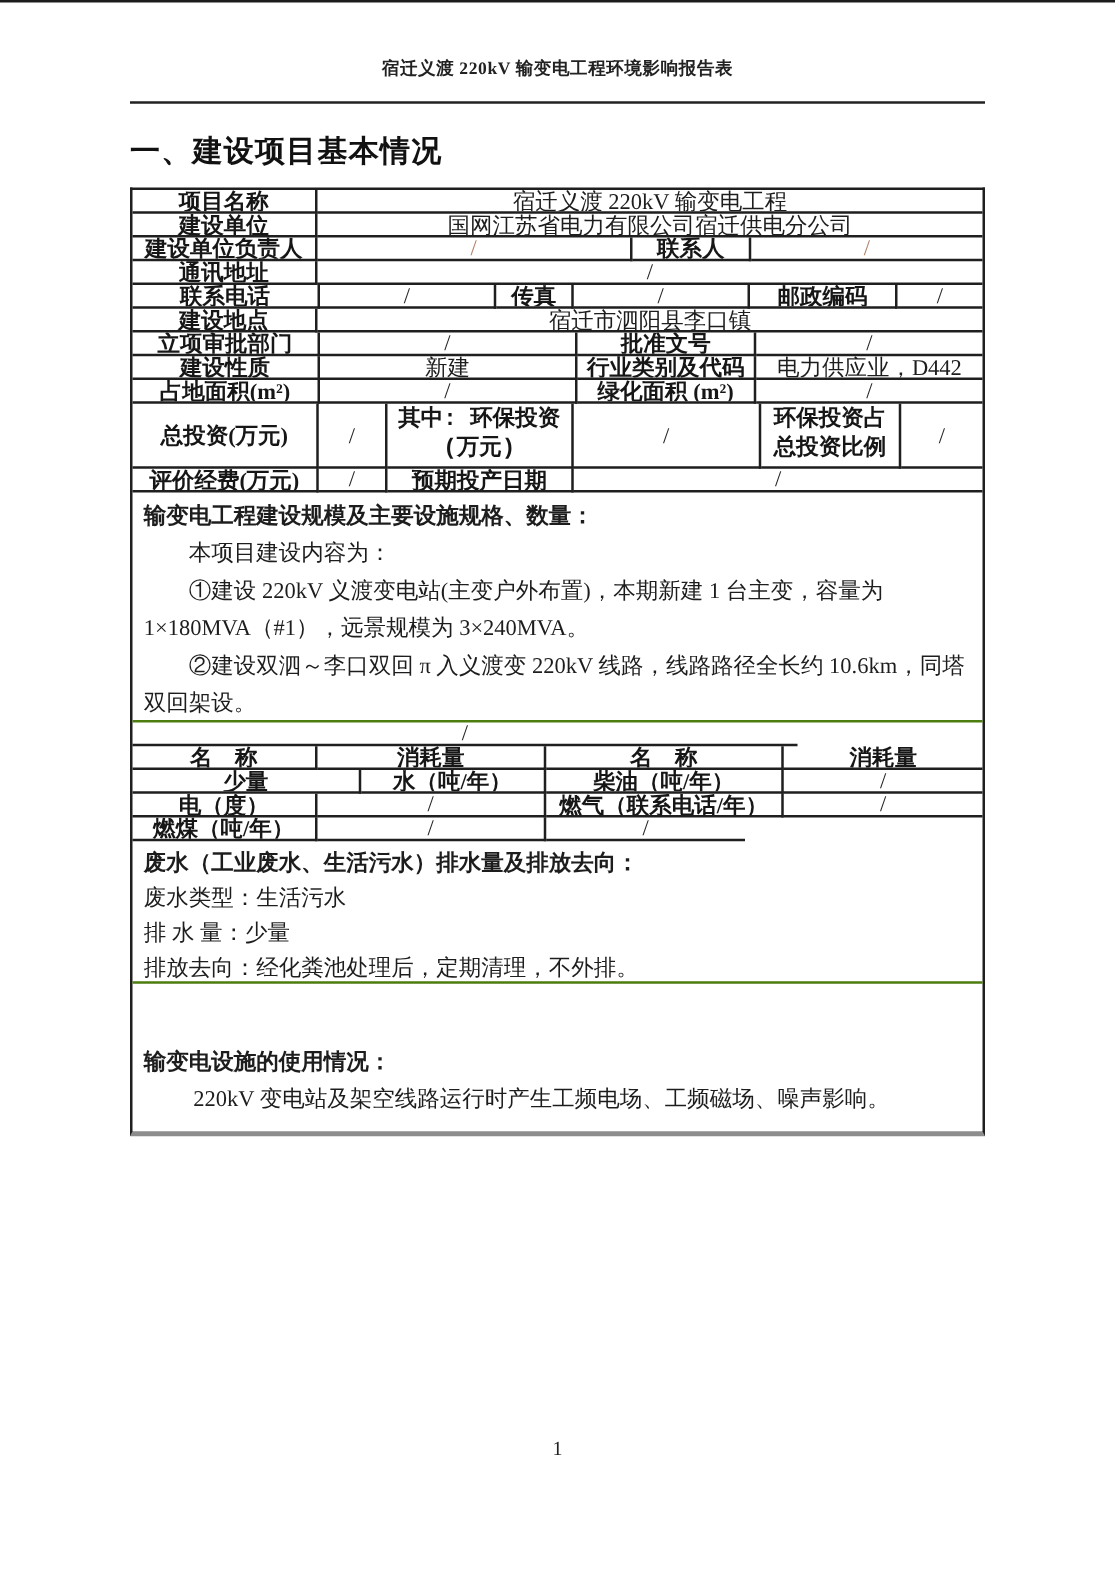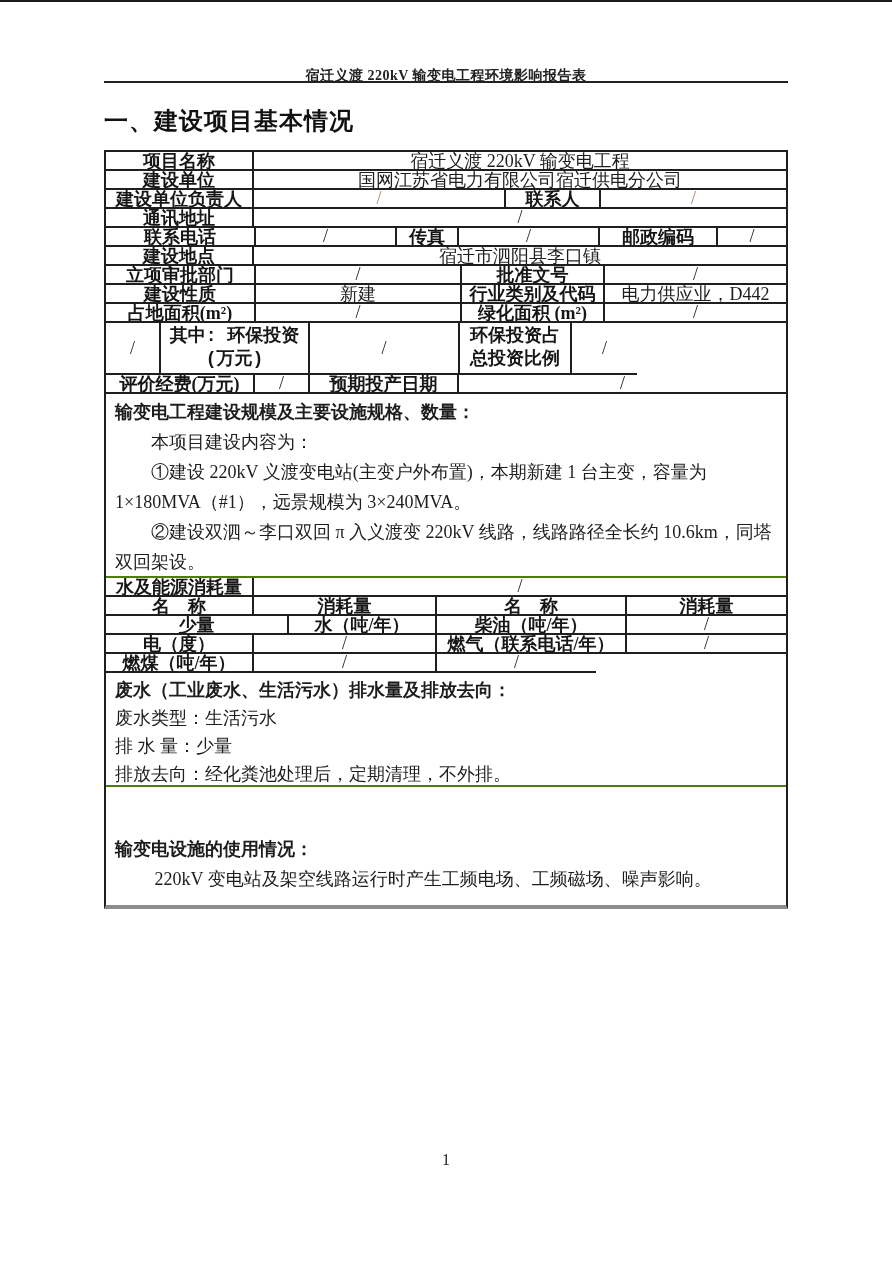--- a/index.html
+++ b/index.html
@@ -4,21 +4,21 @@
 <style>
   html,body{margin:0;padding:0;background:#ffffff;}
   body{
     width:892px;height:1262px;position:relative;overflow:hidden;
     font-family:"Liberation Serif","DejaVu Serif",serif;
     color:#1d1d1d;
     -webkit-font-smoothing:antialiased;
   }
   .topline{position:absolute;top:0;left:0;width:892px;height:2px;background:#1c1c1c;}
   .hdr{
-    position:absolute;top:67px;left:0;width:892px;text-align:center;
+    position:absolute;top:46px;left:0;width:892px;text-align:center;
     font-size:14px;font-weight:bold;letter-spacing:.5px;color:#222;
   }
   .hdr-rule{position:absolute;top:81px;left:104px;width:684px;height:2px;background:#222;}
   .section-title{
     position:absolute;top:105px;left:104px;
     font-size:24px;font-weight:bold;color:#111;letter-spacing:1px;
     font-family:"Liberation Sans","DejaVu Sans",sans-serif;
   }
   .tbl{
     position:absolute;top:150px;left:104px;width:684px;box-sizing:border-box;
@@ -113,20 +113,21 @@
   </div>
 
   <div class="tr h36">
     <div class="td lbl" style="width:150px">占地面积(m²)</div>
     <div class="td" style="width:206px">/</div>
     <div class="td lbl" style="width:143px">绿化面积 (m²)</div>
     <div class="td" style="width:181px">/</div>
   </div>
 
   <div class="tr h52">
+    <div class="td lbl" style="width:149px">总投资(万元)</div>
     <div class="td" style="width:55px">/</div>
     <div class="td lbl pre" style="width:149px">其中: 环保投资
 (万元)</div>
     <div class="td" style="width:150px">/</div>
     <div class="td lbl pre" style="width:112px">环保投资占
 总投资比例</div>
     <div class="td" style="width:65px">/</div>
   </div>
 
   <div class="tr h36">
@@ -137,21 +138,20 @@
   </div>
 
   <div class="block" style="height:184px">
     <p class="bt">输变电工程建设规模及主要设施规格、数量：</p>
     <p class="ind">本项目建设内容为：</p>
     <p class="ind">①建设 220kV 义渡变电站(主变户外布置)，本期新建 1 台主变，容量为 1×180MVA（#1），远景规模为 3×240MVA。</p>
     <p class="ind">②建设双泗～李口双回 π 入义渡变 220kV 线路，线路路径全长约 10.6km，同塔双回架设。</p>
   </div>
 
   <div class="tr h36">
-    <div class="td lbl" style="width:148px">水及能源消耗量</div>
     <div class="td" style="width:532px">/</div>
   </div>
 
   <div class="tr h36">
     <div class="td lbl" style="width:148px">名　称</div>
     <div class="td lbl" style="width:183px">消耗量</div>
     <div class="td lbl" style="width:190px">名　称</div>
     <div class="td lbl" style="width:159px">消耗量</div>
   </div>
 

